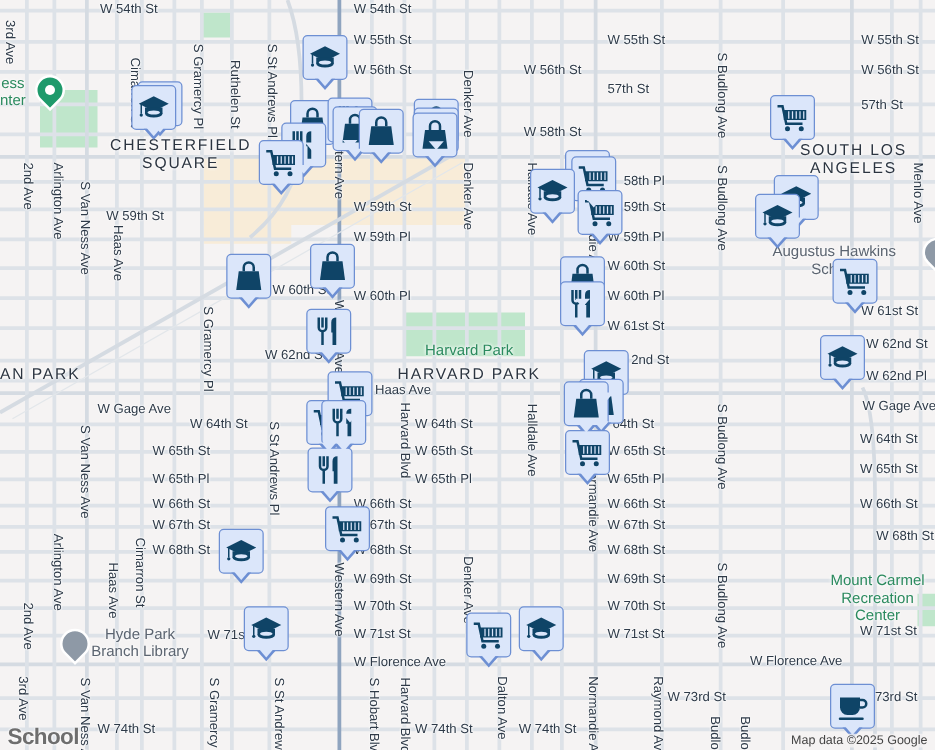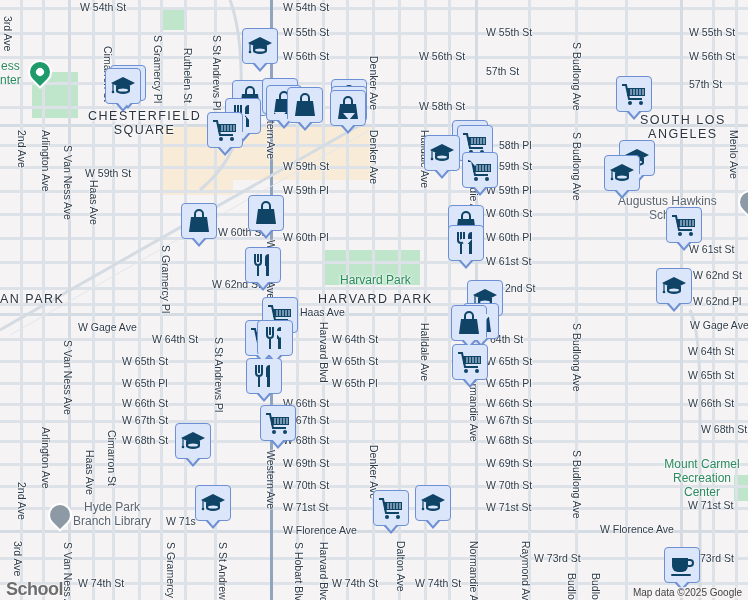--- a/index.html
+++ b/index.html
@@ -156,21 +156,21 @@
       <div class="lbl" style="left: 283px; top: 435px;">W 68th St</div>
       <div class="lbl" style="left: 486px; top: 435px;">W 68th St</div>
       <div class="lbl" style="left: 701px; top: 424px;">W 68th St</div>
       <div class="lbl" style="left: 283px; top: 458px;">W 69th St</div>
       <div class="lbl" style="left: 486px; top: 458px;">W 69th St</div>
       <div class="lbl" style="left: 283px; top: 480px;">W 70th St</div>
       <div class="lbl" style="left: 486px; top: 480px;">W 70th St</div>
       <div class="lbl" style="left: 283px; top: 502px;">W 71st St</div>
       <div class="lbl" style="left: 486px; top: 502px;">W 71st St</div>
       <div class="lbl" style="left: 688px; top: 500px;">W 71st St</div>
-      <div class="lbl" style="left: 166px; top: 516px;">W 71s</div>
+      <div class="lbl" style="left: 166px; top: 503px;">W 71s</div>
       <div class="lbl" style="left: 283px; top: 525px;">W Florence Ave</div>
       <div class="lbl" style="left: 600px; top: 524px;">W Florence Ave</div>
       <div class="lbl" style="left: 534px; top: 553px;">W 73rd St</div>
       <div class="lbl" style="left: 700px; top: 553px;">73rd St</div>
       <div class="lbl" style="left: 78px; top: 578px;">W 74th St</div>
       <div class="lbl" style="left: 332px; top: 578px;">W 74th St</div>
       <div class="lbl" style="left: 415px; top: 578px;">W 74th St</div>
     </div>
   <div id="vertical-labels">
       <div class="lbl vert" style="left: 2px; top: 16px;">3rd Ave</div>

